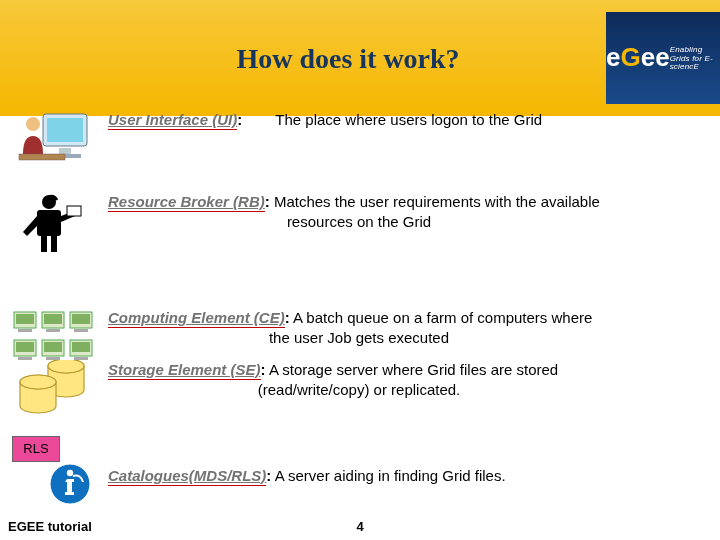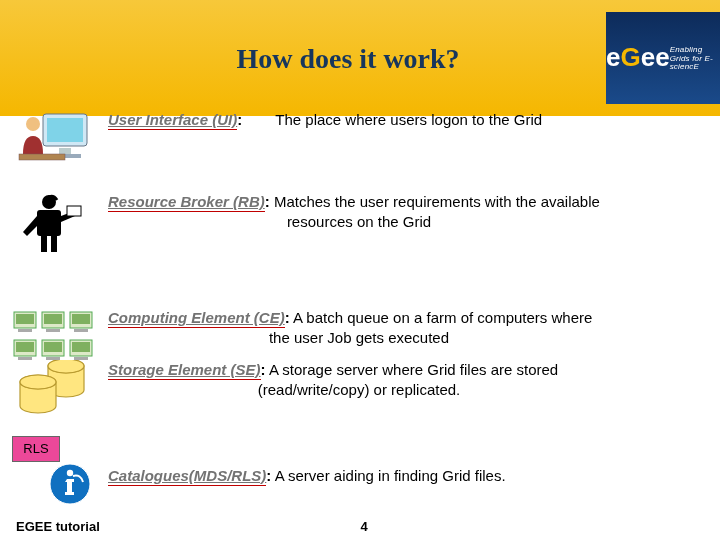--- a/index.html
+++ b/index.html
@@ -84,21 +84,21 @@
 
   
   .r1 { top: 18px; }
   .r2 { top: 100px; }
   .r3 { top: 184px; margin-top: 32px; }
   .r4 { top: 268px; }
   .r5 { top: 350px; margin-top: 24px; }
 
   .footer {
     position: absolute;
-    bottom: 0; left: 8px; right: 0;
+    bottom: 0; left: 0; right: 0;
     height: 28px;
     display: flex;
     align-items: center;
     font-size: 13px;
     font-weight: bold;
     color: #000;
   }
   .footer-left { padding-left: 8px; }
   .footer-center { position: absolute; left: 50%; transform: translateX(-50%); }
 

